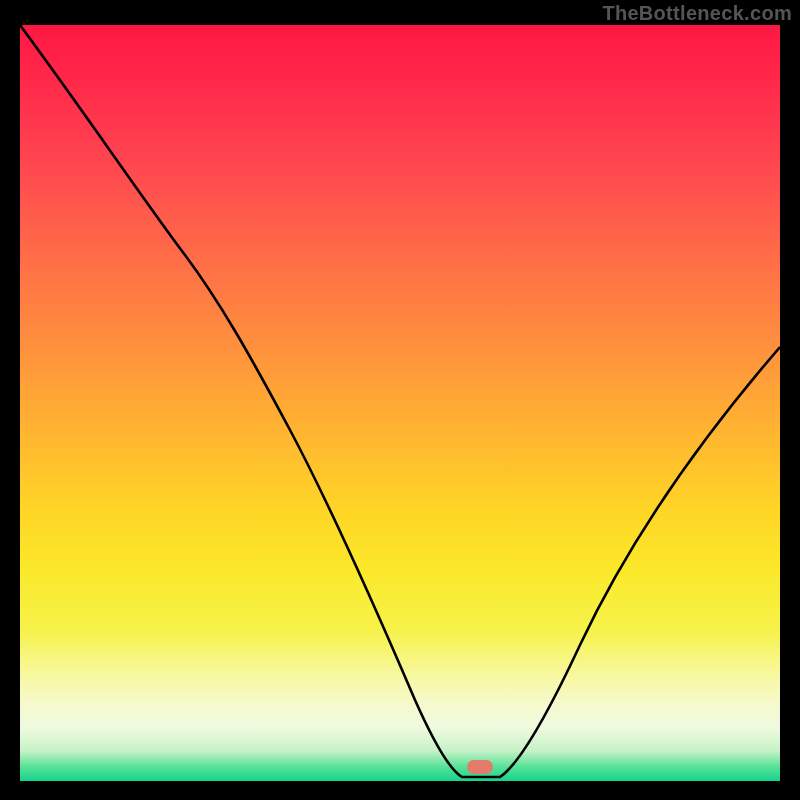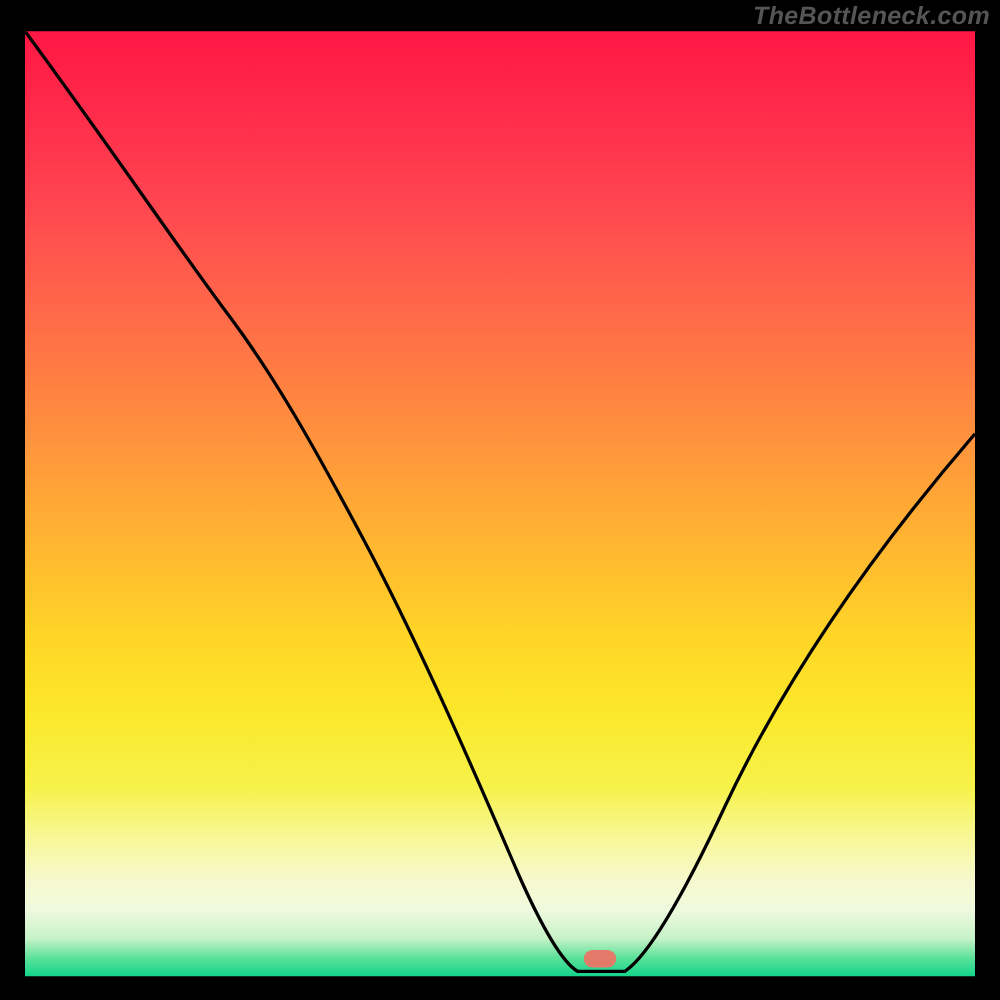--- a/index.html
+++ b/index.html
@@ -9,21 +9,20 @@
     height: 800px;
     background: #000;
     overflow: hidden;
     font-family: Arial, Helvetica, sans-serif;
   }
   .frame {
     position: relative;
     width: 800px;
     height: 800px;
     background: #000;
-    font-style: italic;
   }
   .watermark {
     position: absolute;
     top: 2px;
     right: 8px;
     color: #555;
     font-size: 20px;
     font-weight: 600;
     letter-spacing: 0.3px;
     z-index: 20;

